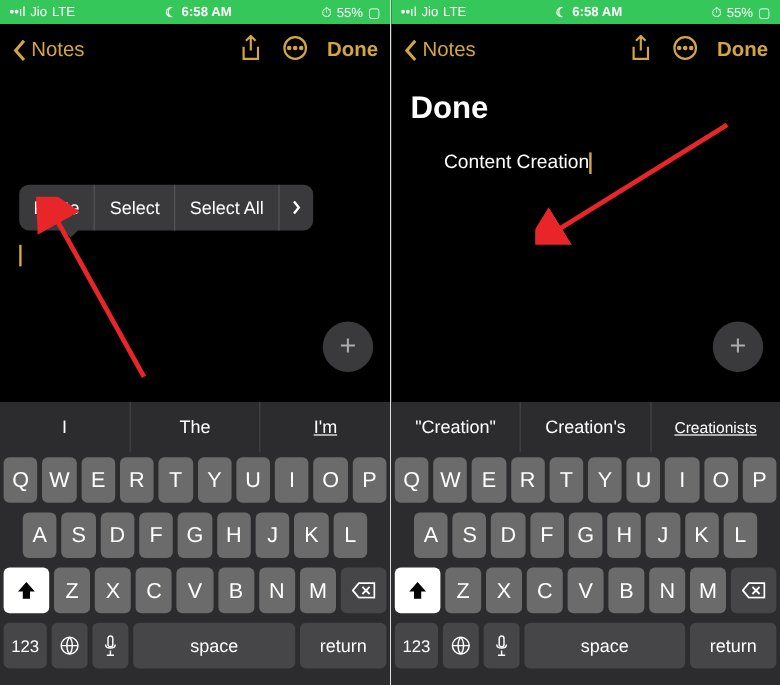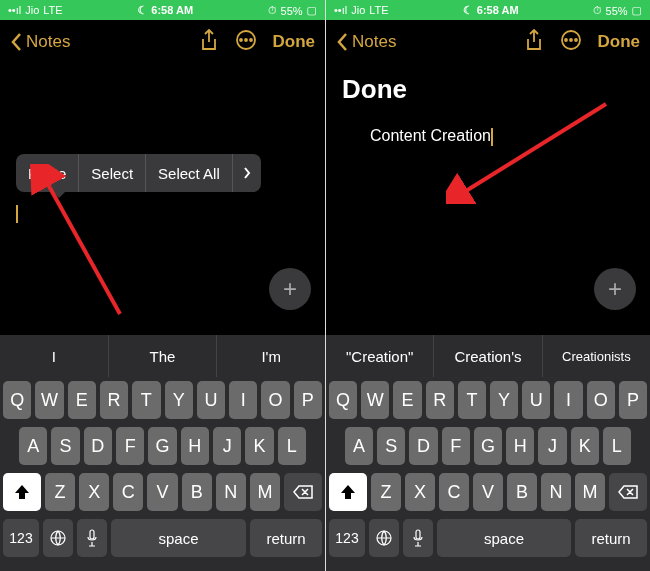--- a/index.html
+++ b/index.html
@@ -28,21 +28,21 @@
   .context-arrow { color: #fff; padding: 0 10px; display: flex; align-items: center; }
   .menu-pointer { position: absolute; bottom: -6px; left: 36px; width: 0; height: 0; border-left: 7px solid transparent; border-right: 7px solid transparent; border-top: 7px solid #3a3a3c; }
   
   .fab { position: absolute; right: 14px; bottom: 14px; width: 42px; height: 42px; border-radius: 50%; background: #3a3a3c; color: #aaa; display: flex; align-items: center; justify-content: center; font-size: 24px; }
   
   .arrow-annotation { position: absolute; pointer-events: none; }
   
   .keyboard { position: absolute; bottom: 0; left: 0; right: 0; background: #2c2c2e; }
   .suggestions { height: 42px; display: flex; align-items: stretch; background: #2c2c2e; }
   .suggestion { flex: 1; display: flex; align-items: center; justify-content: center; color: #fff; font-size: 15px; border-right: 1px solid #444; }
-  .suggestion:last-child { border-right: none; }
+  .suggestion:last-child { border-right: none; text-decoration: underline; }
   
   .key-rows { padding: 4px 3px 6px; }
   .key-row { display: flex; gap: 4px; margin-bottom: 8px; justify-content: center; }
   .key { flex: 1; height: 38px; background: #6b6b6b; color: #fff; border-radius: 5px; display: flex; align-items: center; justify-content: center; font-size: 18px; }
   .key-dark { background: #464648; }
   .key-shift { flex: 0 0 38px; background: #fff; color: #000; }
   .key-del { flex: 0 0 38px; }
   .row2 { padding: 0 16px; }
   .bottom-row .key-space { flex: 3; font-size: 15px; }
   .bottom-row .key-return { flex: 0 0 72px; font-size: 15px; }

